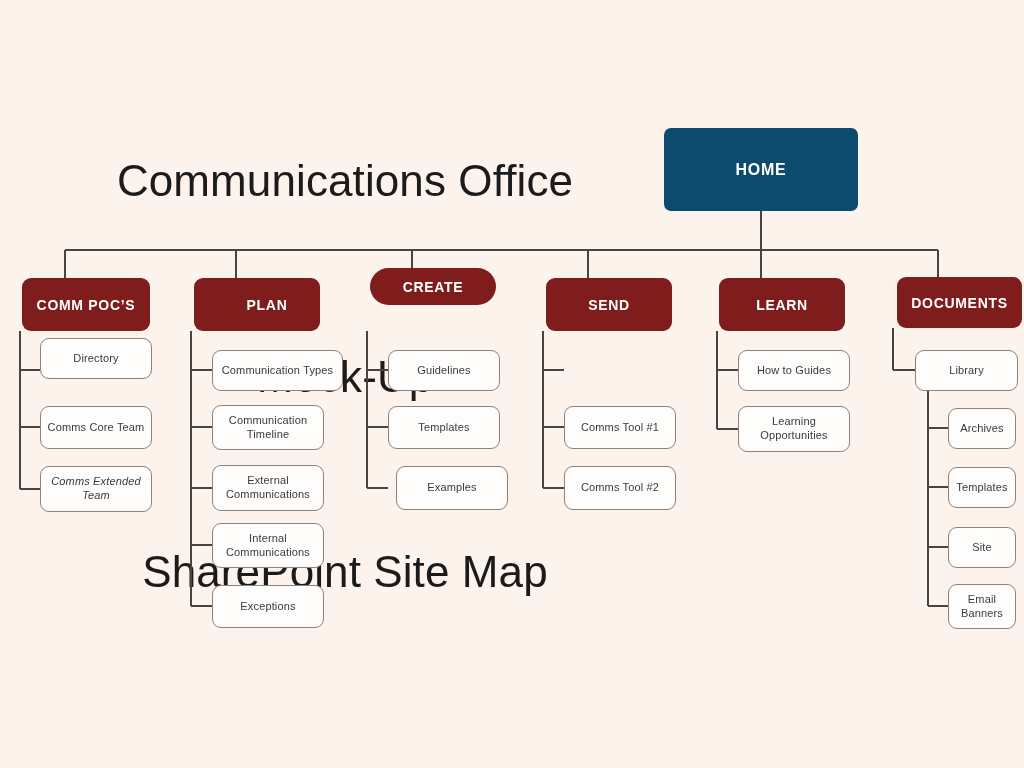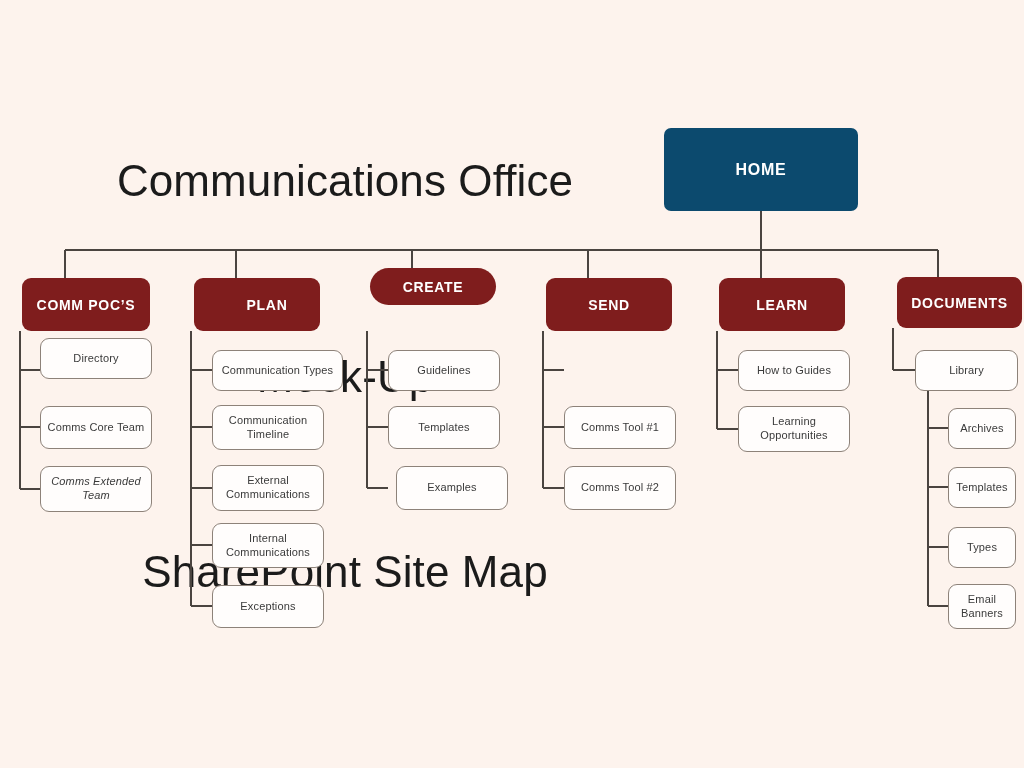--- a/index.html
+++ b/index.html
@@ -240,21 +240,21 @@
     <span>Library</span>
   </div>
 
   <div class="node node-leaf" style="left:948px; top:408px; width:68px; height:41px;">
     <span>Archives</span>
   </div>
   <div class="node node-leaf" style="left:948px; top:467px; width:68px; height:41px;">
     <span>Templates</span>
   </div>
   <div class="node node-leaf" style="left:948px; top:527px; width:68px; height:41px;">
-    <span>Types</span>
+    <span>Site</span>
   </div>
   <div class="node node-leaf" style="left:948px; top:584px; width:68px; height:45px;">
     <div>
       <span>Email</span>
       <span>Banners</span>
     </div>
   </div>
 
 </div>
 

